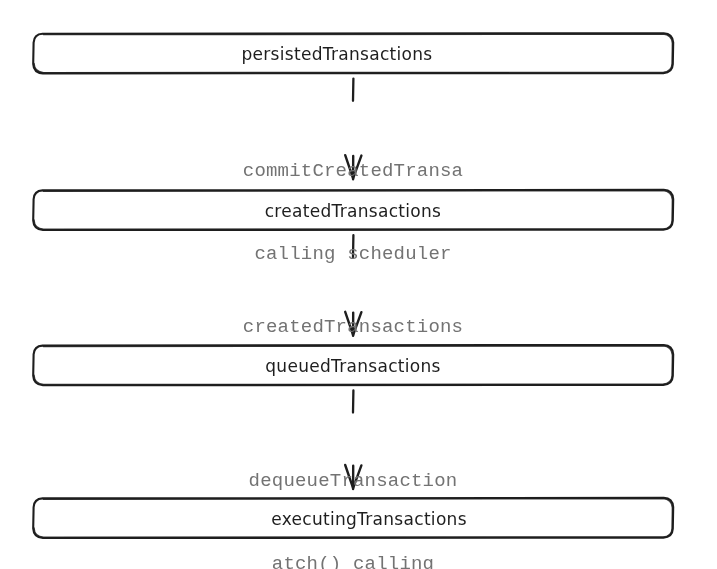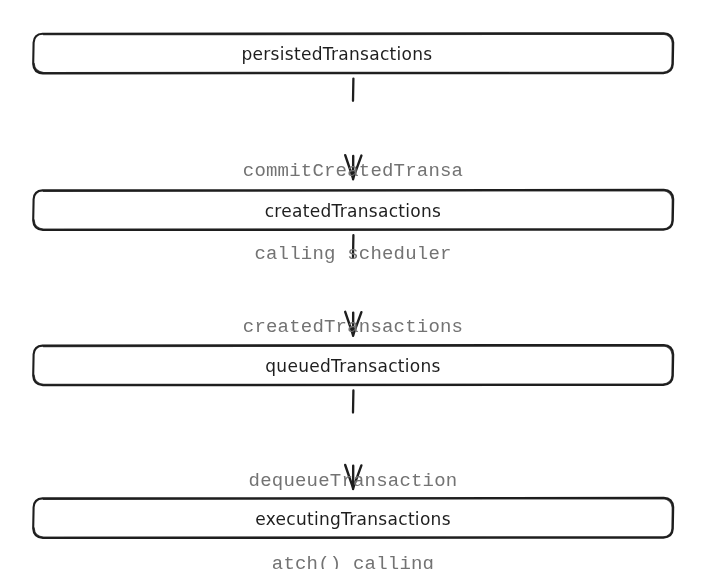--- a/index.html
+++ b/index.html
@@ -105,21 +105,21 @@
     </g>
 
   </svg>
 
   <div class="node-label" style="left:33px; top:44px; width:608px;">persistedTransactions</div>
 
   <div class="node-label" style="left:33px; top:356px; width:640px;">queuedTransactions</div>
 
   <div class="node-label" style="left:33px; top:201px; width:640px;">createdTransactions</div>
 
-  <div class="node-label" style="left:33px; top:509px; width:640px;">executingTransactions</div>
+  <div class="node-label" style="left:33px; top:509px; width:640px;padding-left:16px;">executingTransactions</div>
 
   <div class="edge-label" style="left:203px; top:103px; width:300px;">
     <div>commitCreatedTransa</div>
     <div>calling scheduler</div>
   </div>
 
   <div class="edge-label" style="left:203px; top:259px; width:300px;">
     <div>createdTransactions</div>
   </div>
 

